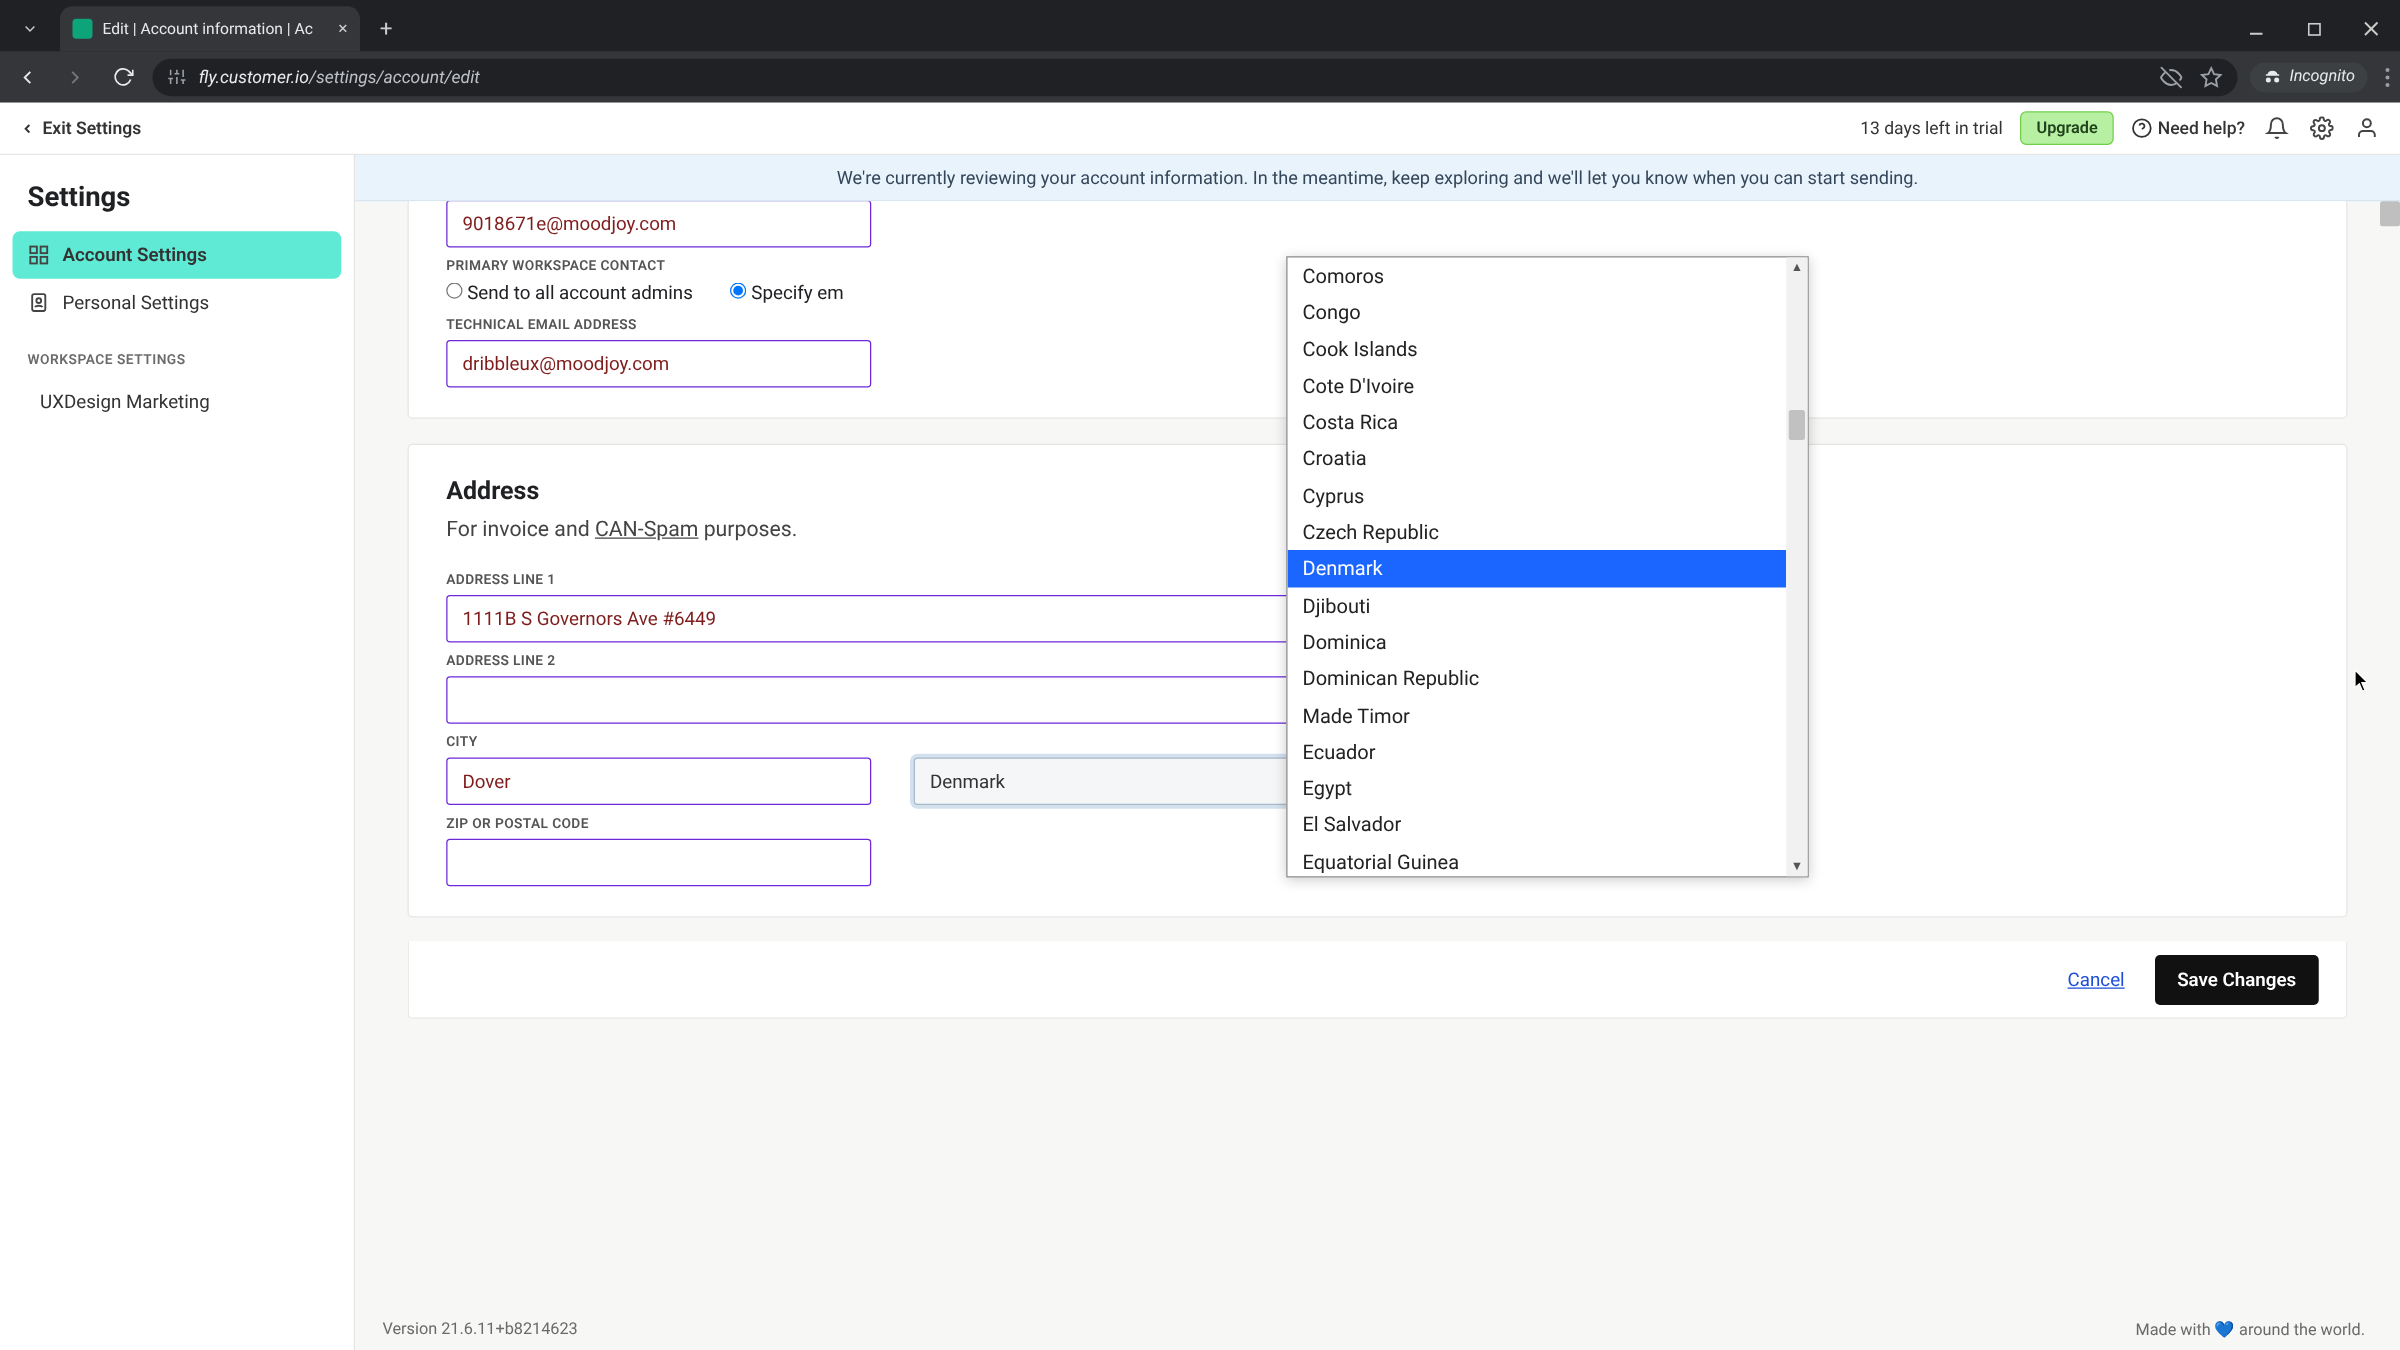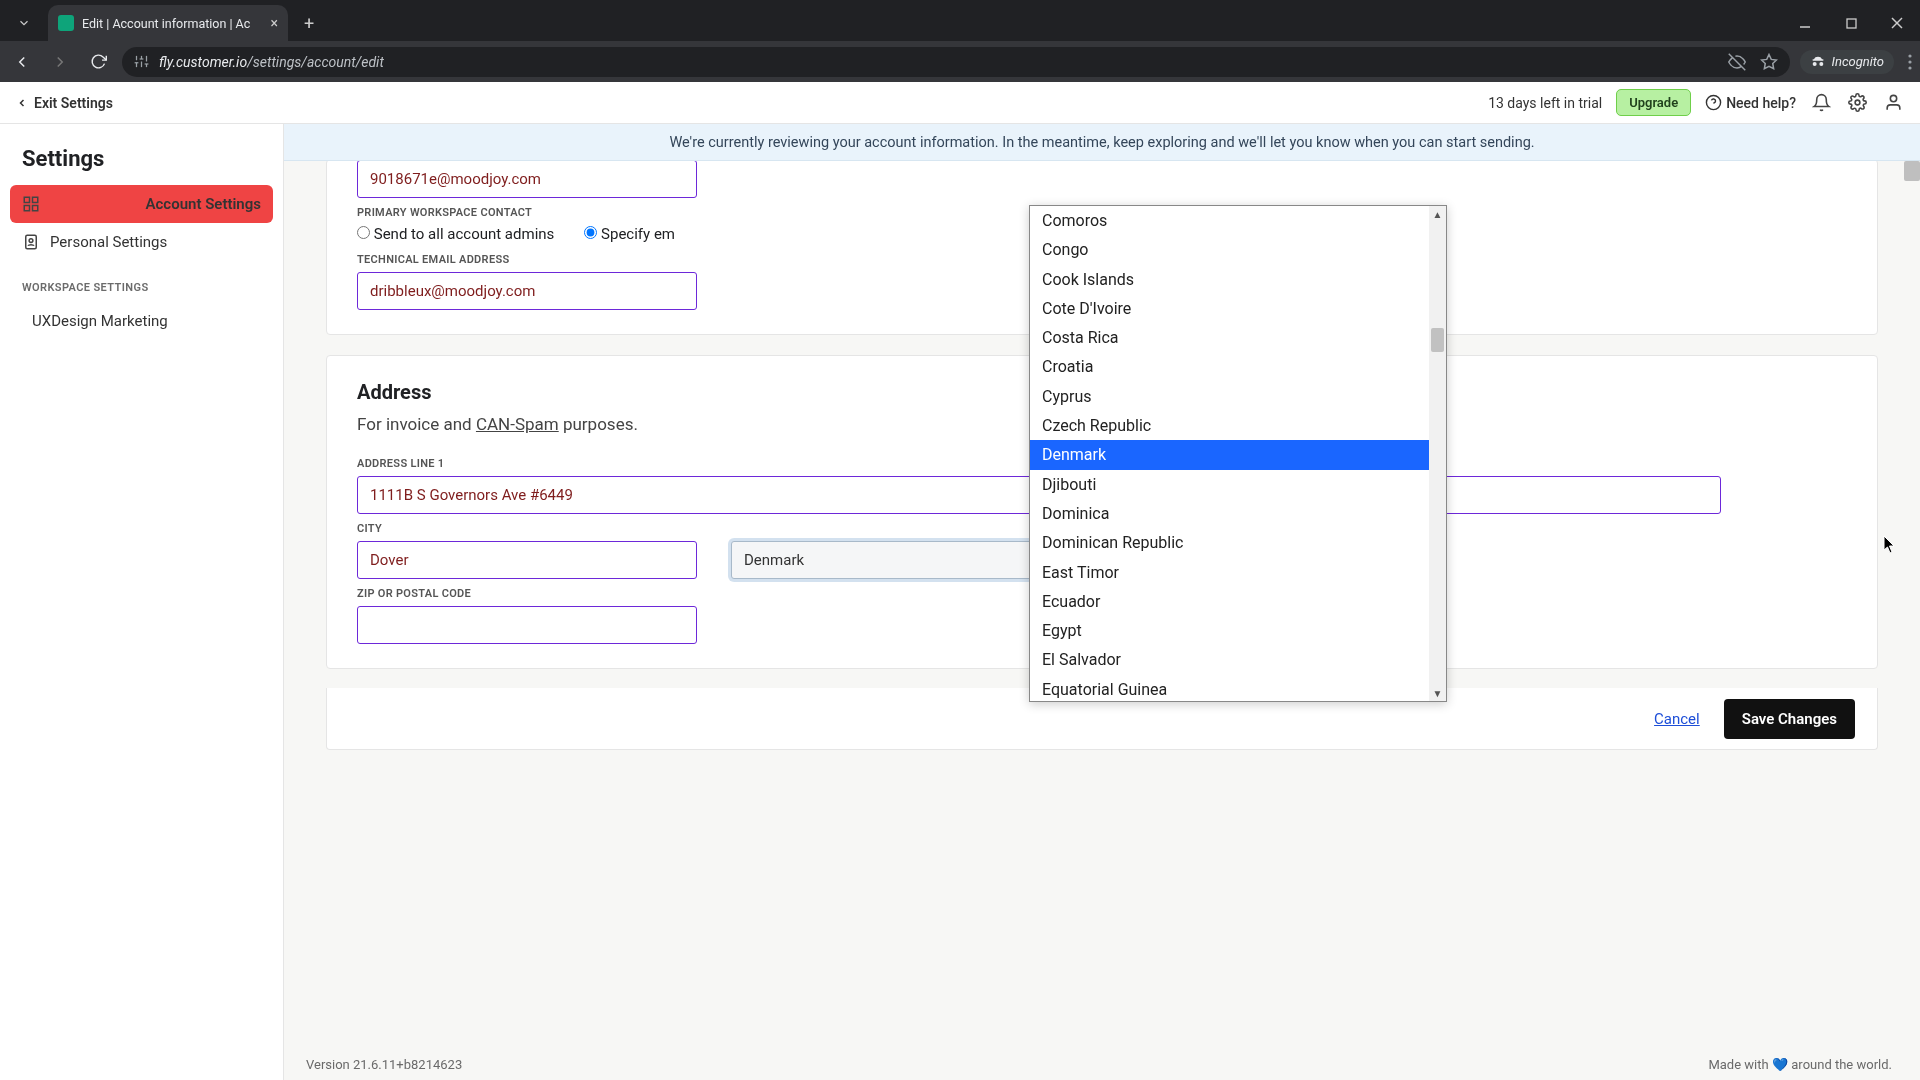--- a/index.html
+++ b/index.html
@@ -26,21 +26,21 @@
   .exit { display:flex; align-items:center; gap:6px; color:#333; font-weight:600; }
   .top-right { margin-left:auto; display:flex; align-items:center; gap:14px; }
   .upgrade { background:#b7f0a2; border:1px solid #6fcf4a; color:#21421d; padding:5px 12px; border-radius:5px; font-weight:600; font-size:13px;}
   .help { display:flex; align-items:center; gap:4px; font-size:14px; color:#333; font-weight:500;}
   .icon-btn { width:22px; height:22px; display:flex; align-items:center; justify-content:center; color:#555; }
   
   .app-body { flex:1; display:flex; min-height:0; }
   .sidebar { width:284px; border-right:1px solid #e5e5e5; padding:18px 10px; }
   .sidebar h1 { font-size:22px; font-weight:700; padding:4px 12px 14px; }
   .side-item { display:flex; align-items:center; gap:10px; padding:10px 12px; border-radius:6px; font-size:15px; color:#333; }
-  .side-item.active { background:#ef4444; font-weight:600;justify-content:space-between; }
+  .side-item.active { background:#5eead4; font-weight:600; }
   .side-label-sm { font-size:11px; letter-spacing:.4px; color:#6b6b6b; padding:20px 12px 8px; font-weight:600;}
   .ws-item { padding:10px 22px; font-size:15px; color:#333;}
   
   .main { flex:1; background:#f7f7f5; display:flex; flex-direction:column; min-width:0; position:relative;}
   .banner { height:37px; background:#e9f3fb; color:#34465a; display:flex; align-items:center; justify-content:center; font-size:14.5px; border-bottom:1px solid #d7e6f1;}
   .content { flex:1; padding:0 42px 0; overflow:hidden; position:relative;}
   .card { background:#fff; border:1px solid #e5e5e5; border-radius:4px; padding:24px 30px; margin-bottom:20px;}
   .field-label { font-size:11px; letter-spacing:.3px; color:#555; font-weight:600; margin:8px 0 6px;}
   .text-input { width:340px; height:38px; border:1px solid #6d28d9; border-radius:3px; padding:0 12px; font-size:15px; color:#7f1d1d;}
   .radios { display:flex; gap:30px; align-items:center; margin:6px 0 10px; font-size:15px;}
@@ -240,20 +240,21 @@
           <input class="text-input" value="dribbleux@moodjoy.com" style="">
         </div>
 
         <div class="card">
           <div class="section-title">Address</div>
           <div class="subtext">
             <span>For invoice and </span><span class="link">CAN-Spam</span><span> purposes.</span>
           </div>
           <div class="field-label">ADDRESS LINE 1</div>
           <input class="text-input addr-input-wide" value="1111B S Governors Ave #6449" style="">
+          <div class="field-label">ADDRESS LINE 2</div>
           <input class="text-input addr-input-wide" value="" style="">
           <div class="row2">
             <div>
               <div class="field-label">CITY</div>
               <input class="text-input" value="Dover" style="">
               <div class="field-label">ZIP OR POSTAL CODE</div>
               <input class="text-input" value="" style="">
             </div>
             <div>
               <div class="field-label" style="visibility:hidden">.</div>
@@ -279,21 +280,21 @@
               <div class="opt">Cook Islands</div>
               <div class="opt">Cote D'Ivoire</div>
               <div class="opt">Costa Rica</div>
               <div class="opt">Croatia</div>
               <div class="opt">Cyprus</div>
               <div class="opt">Czech Republic</div>
               <div class="opt hi">Denmark</div>
               <div class="opt">Djibouti</div>
               <div class="opt">Dominica</div>
               <div class="opt">Dominican Republic</div>
-              <div class="opt">East Timor</div>
+              <div class="opt">Made Timor</div>
               <div class="opt">Ecuador</div>
               <div class="opt">Egypt</div>
               <div class="opt">El Salvador</div>
               <div class="opt">Equatorial Guinea</div>
             </div>
           <div class="popup-scroll">
             <div class="arrow">▲</div>
             <div class="track">
                 <div class="thumb"></div>
               </div>

